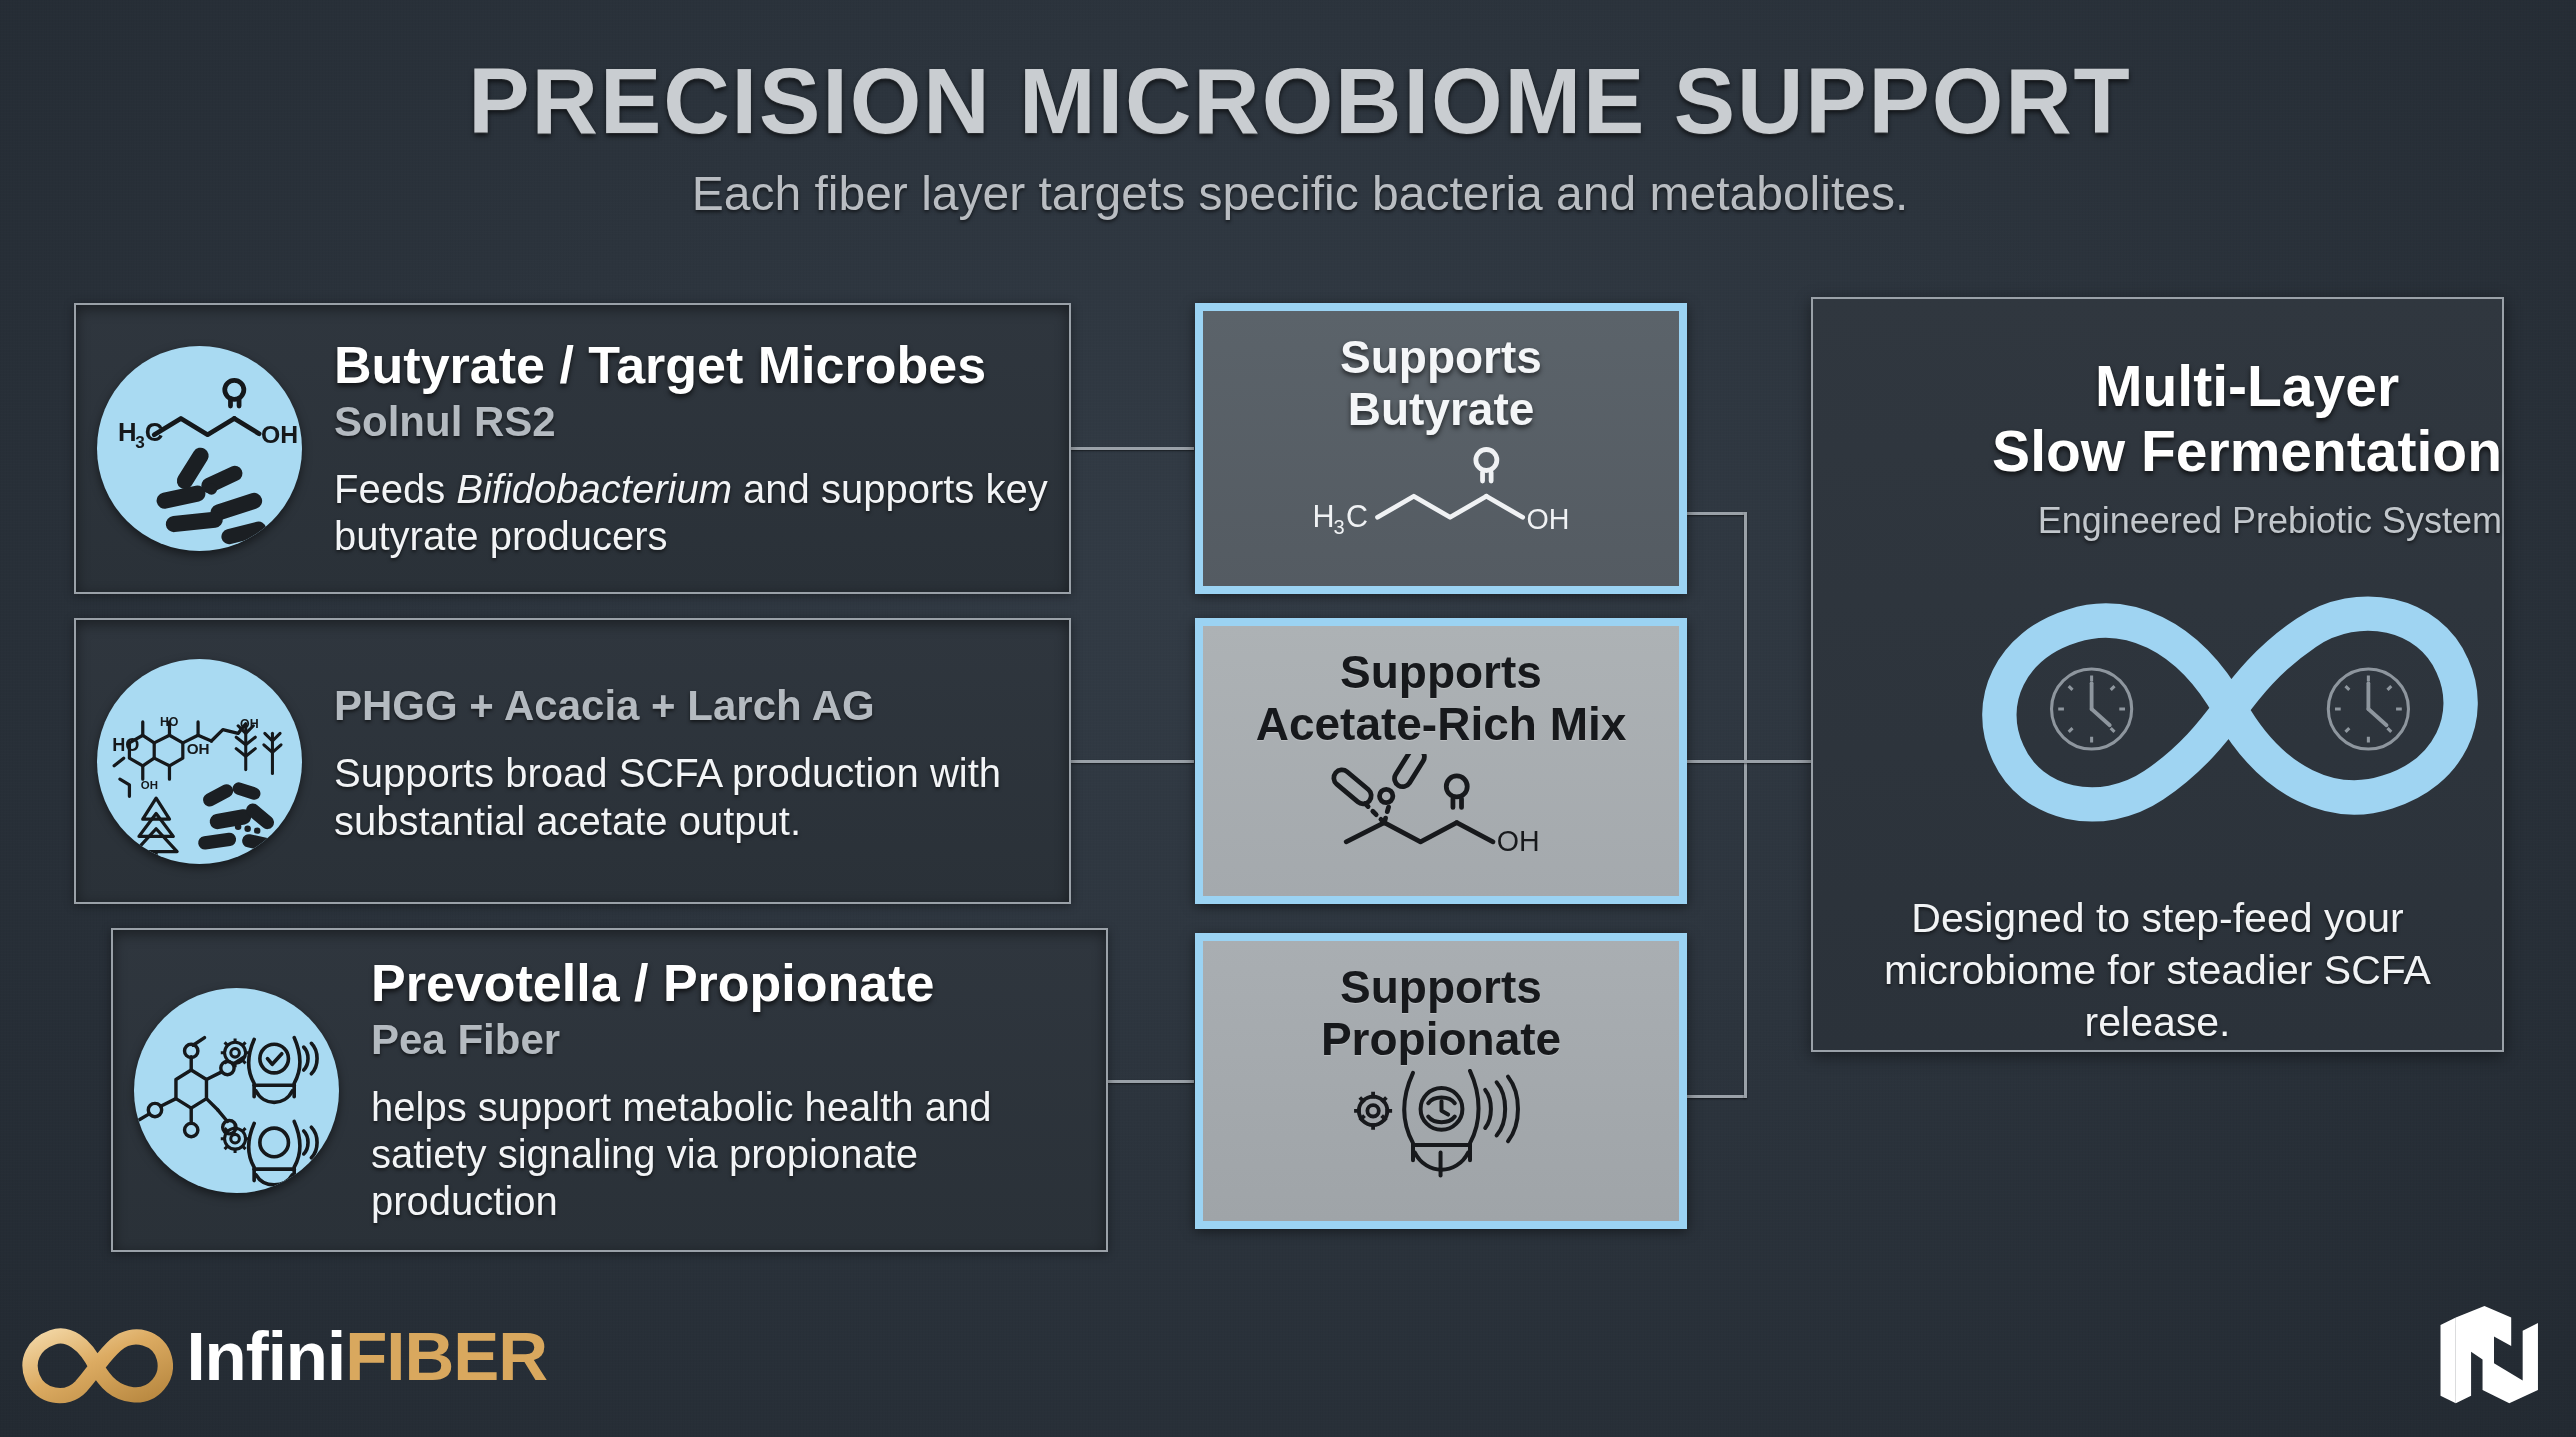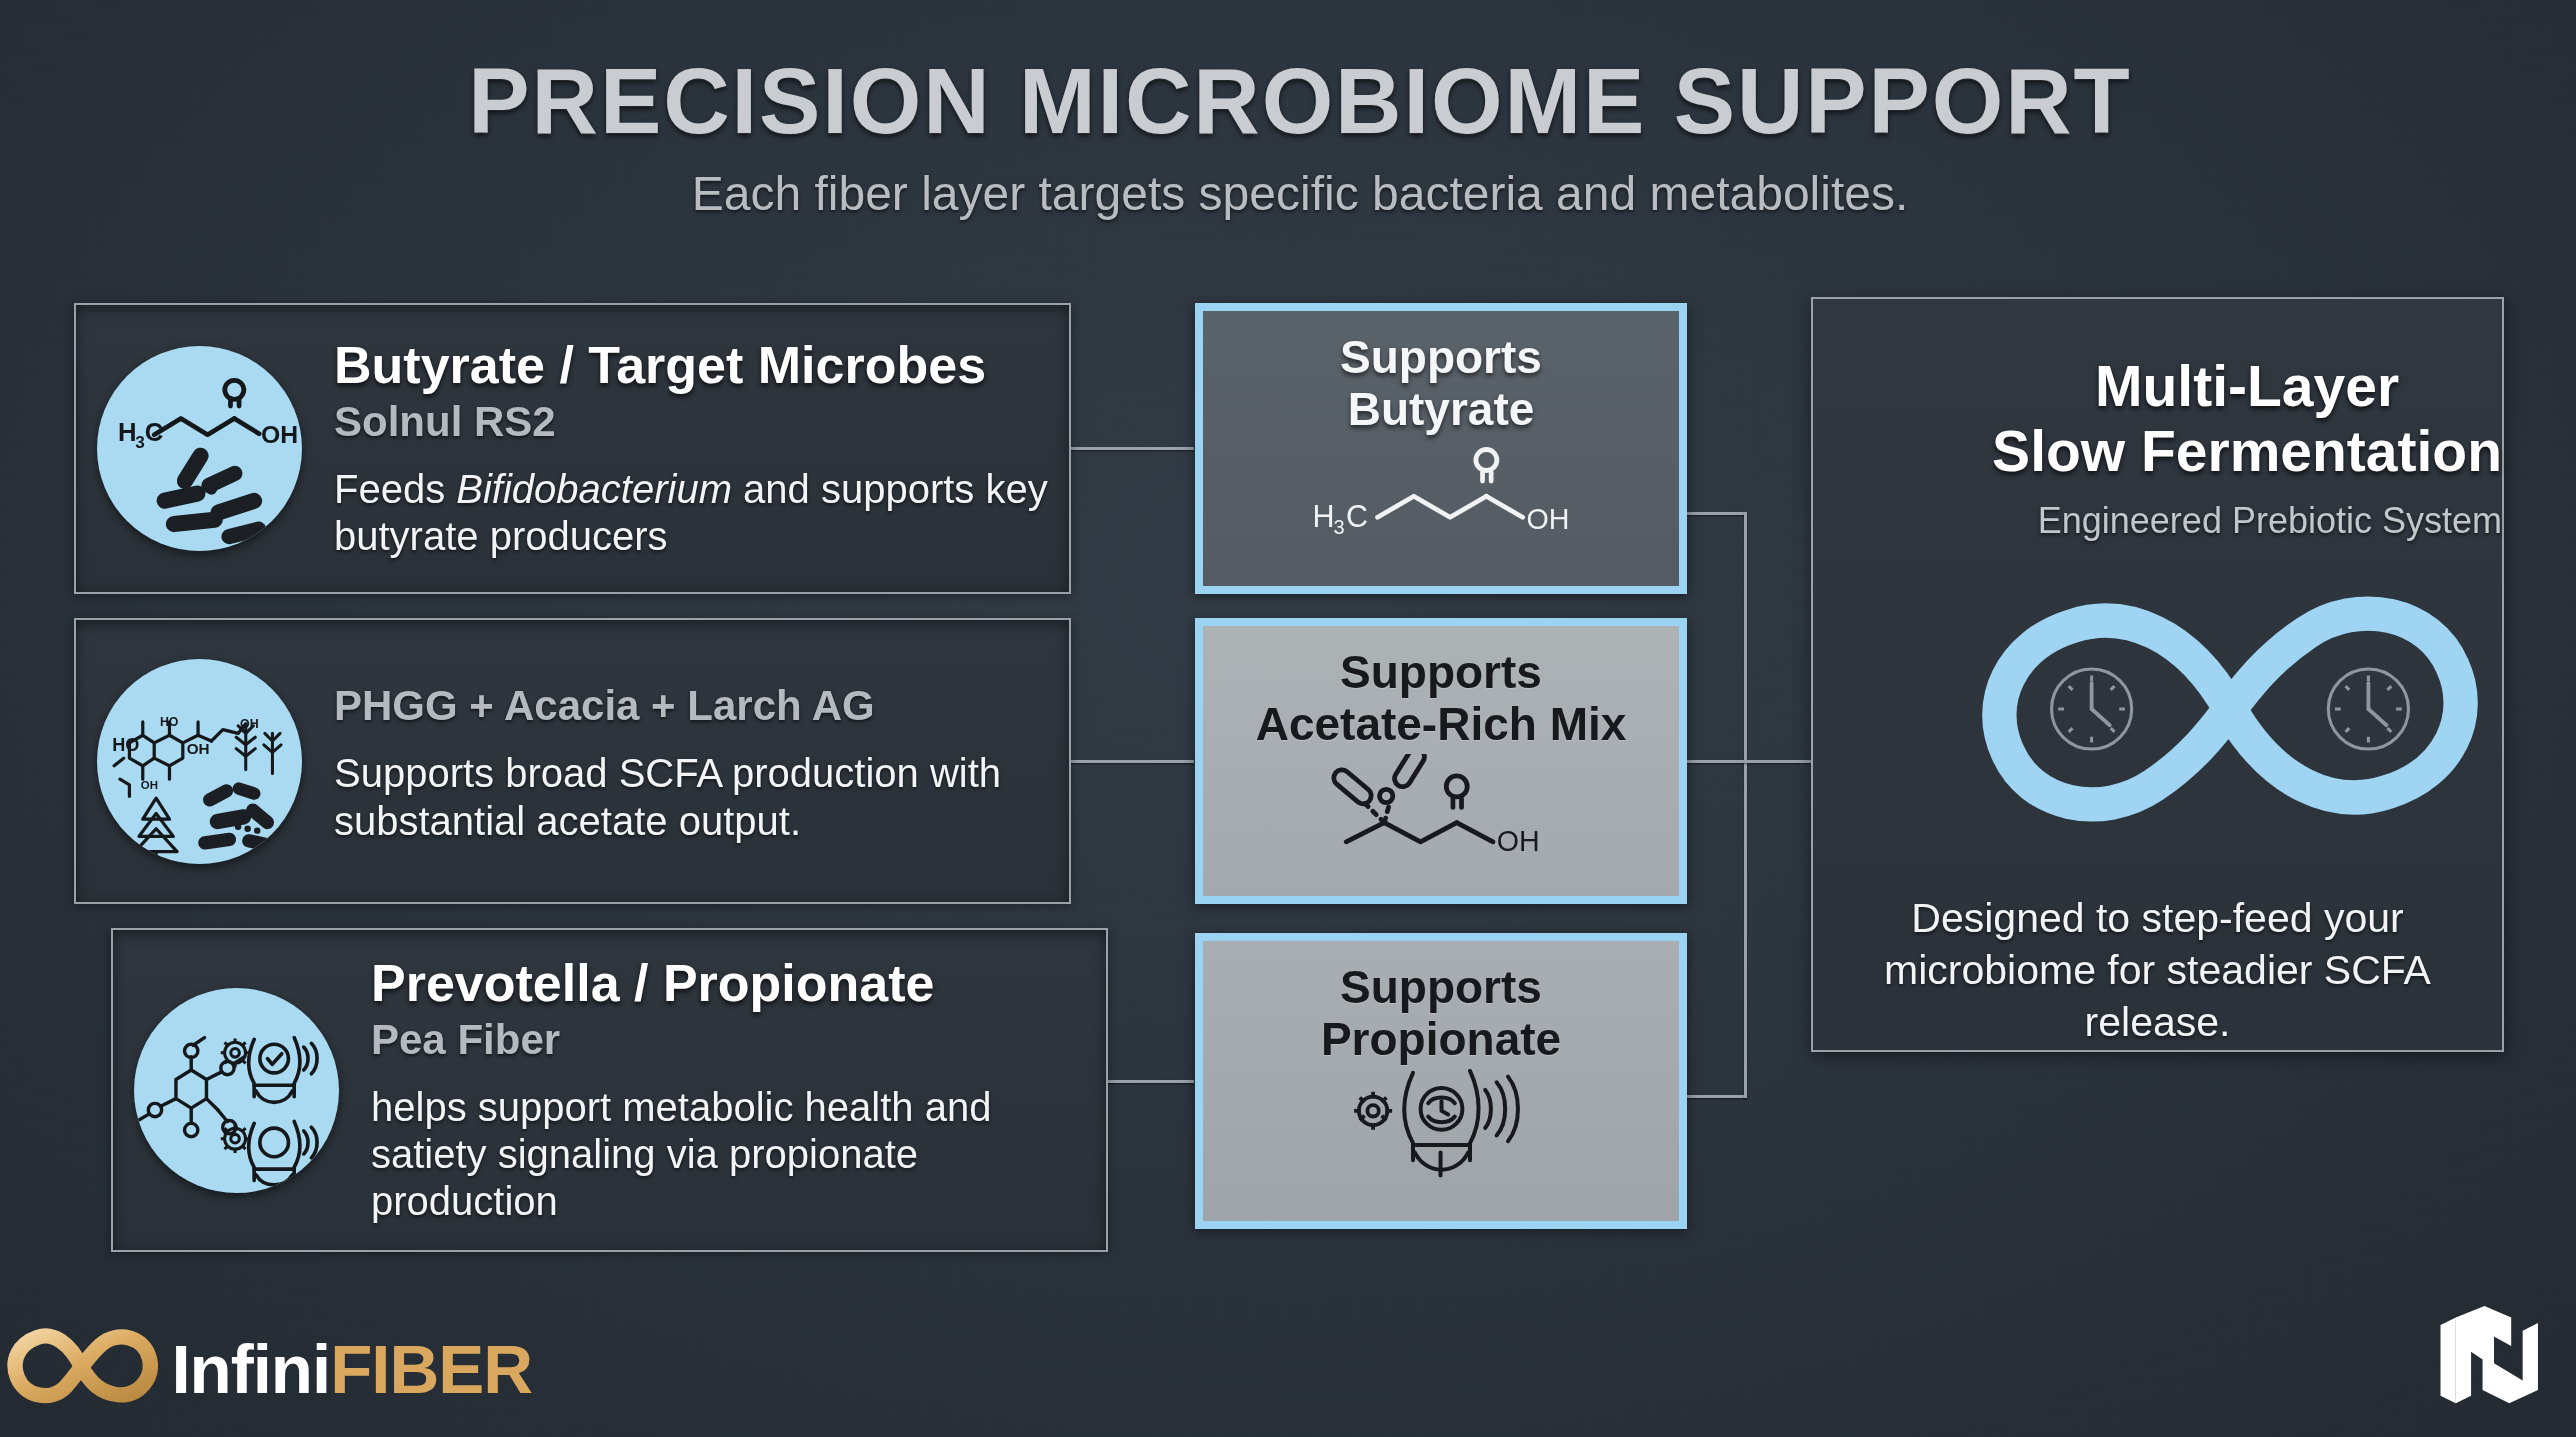--- a/index.html
+++ b/index.html
@@ -107,21 +107,21 @@
     margin-top:50px; font-size:41px; color:#f1f3f5; text-align:center; line-height:1.28;
     text-shadow:0 1.9px 3.8px rgba(0,0,0,.6);
   }
 
   
   .conn { position:absolute; background:#9aa1a8; box-shadow:0 1px 1.9px rgba(0,0,0,.5); }
   .conn.h { height:2.9px; }
   .conn.v { width:2.9px; }
 
   
-  #footer-logo { position:absolute; left:5px; bottom:21px; display:flex; align-items:center; }
+  #footer-logo { position:absolute; left:20px; bottom:21px; display:flex; }
   #logo-word { font-size:69px; font-weight:700; letter-spacing:-1px; line-height:1; margin-left:13.4px; }
   #logo-word .w { color:#ffffff; }
   #logo-word .g { color:#d9a85e; }
   #brandmark { position:absolute; right:36px; bottom:23px; }
 </style>
 </head>
 <body>
 
 <div class="grain"></div>
 

